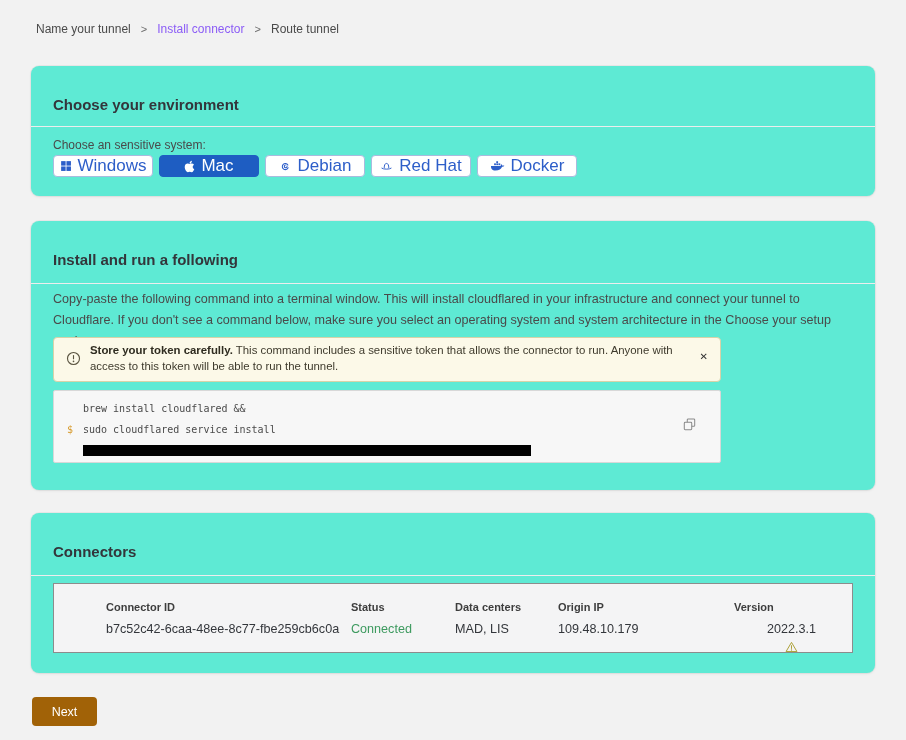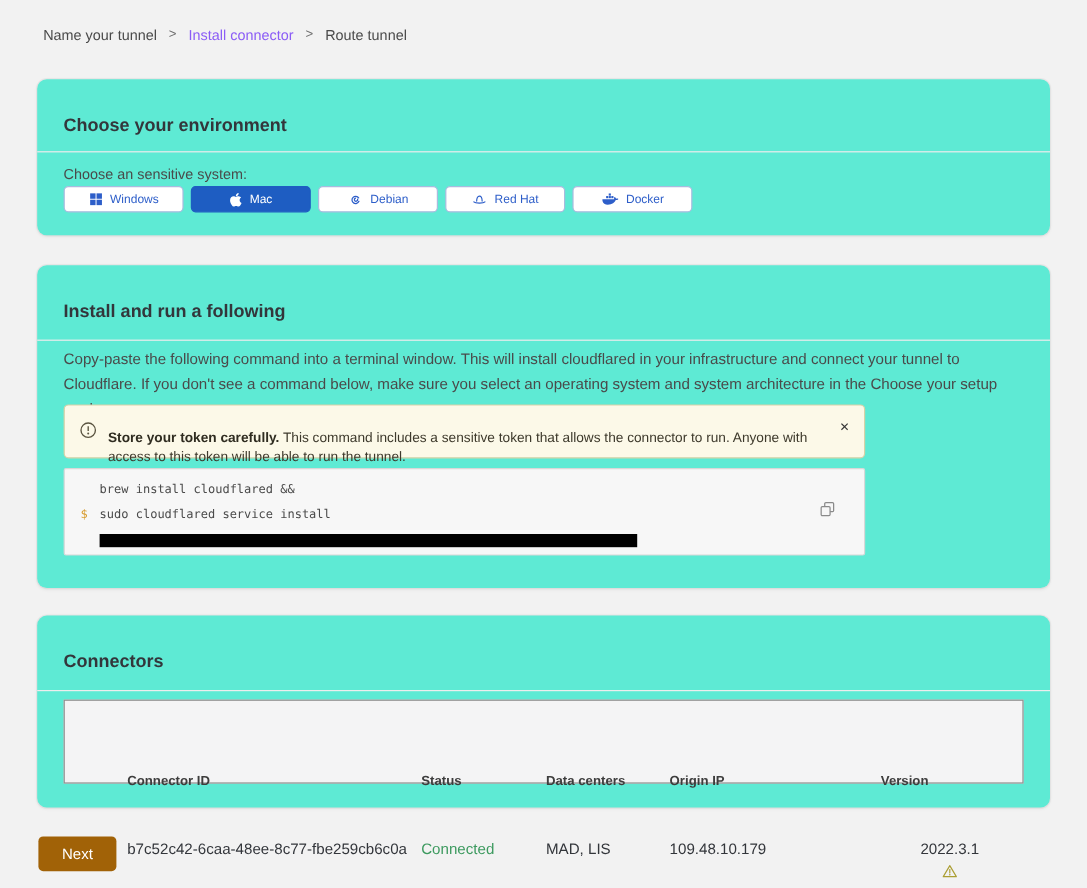--- a/index.html
+++ b/index.html
@@ -46,21 +46,21 @@
     position: absolute; left: 22px; top: 89px;
     display: flex; gap: 6px;
   }
   .os-btn {
     width: 100px; height: 22px;
     display: flex; align-items: center; justify-content: center; gap: 6px;
     background: #ffffff;
     border: 1px solid #a9bbde;
     border-radius: 4px;
     color: #2d5ec9;
-    font-size: 10px;
+    font-size: 17px;
     font-family: "Liberation Sans", sans-serif;
     cursor: pointer;
   }
   .os-btn.selected {
     background: #1e5dc2;
     border-color: #1e5dc2;
     color: #ffffff;
   }
   .os-btn svg { display: block; }
   
@@ -72,21 +72,21 @@
   }
   .warning-banner {
     position: absolute; left: 22px; top: 116px; width: 668px; height: 45px;
     background: #fcf9e8;
     border: 1px solid #d8d2a8;
     border-radius: 4px;
     display: flex; align-items: flex-start;
   }
   .warning-icon { margin: 13px 9px 0 12px; flex: none; }
   .warning-text {
-    font-size: 11.4px; line-height: 16px; color: #3e3a2c; padding-top: 19px;
+    font-size: 11.4px; line-height: 16px; color: #3e3a2c; padding-top: 4px;
     width: 590px;
   }
   .warning-text b { color: #2f2c20; }
   .warning-close {
     margin-left: auto; margin-top: 14px; margin-right: 12px;
     font-size: 10px; color: #333; cursor: pointer; line-height: 1;
     background: none; border: none; font-family: "Liberation Sans", sans-serif;
   }
   .code-block {
     position: absolute; left: 22px; top: 169px; width: 668px; height: 73px;
@@ -109,21 +109,21 @@
   }
   
   #connectors-card { top: 513px; height: 160px; }
   #connectors-card .card-divider { top: 62px; }
   .connectors-table {
     position: absolute; left: 22px; top: 70px; width: 800px; height: 70px;
     background: #f4f4f5;
     border: 1px solid #8c8c8c;
     padding: 17px 0 0 52px;
   }
-  .t-row { display: flex; margin-top: 44px; }
+  .t-row { display: flex; }
   .t-row.head { font-size: 11px; font-weight: bold; color: #3d3d3d; margin-bottom: 9px; }
   .t-row.body { font-size: 12.6px; color: #33363b; }
   .t-cell { flex: none; }
   .col-id { width: 245px; }
   .col-status { width: 104px; }
   .col-dc { width: 103px; }
   .col-ip { width: 176px; }
   .col-version { width: 115px; }
   .status-connected { color: #3d9a5f; }
   .version-cell { display: flex; align-items: center; gap: 5px; flex-direction: column; }

